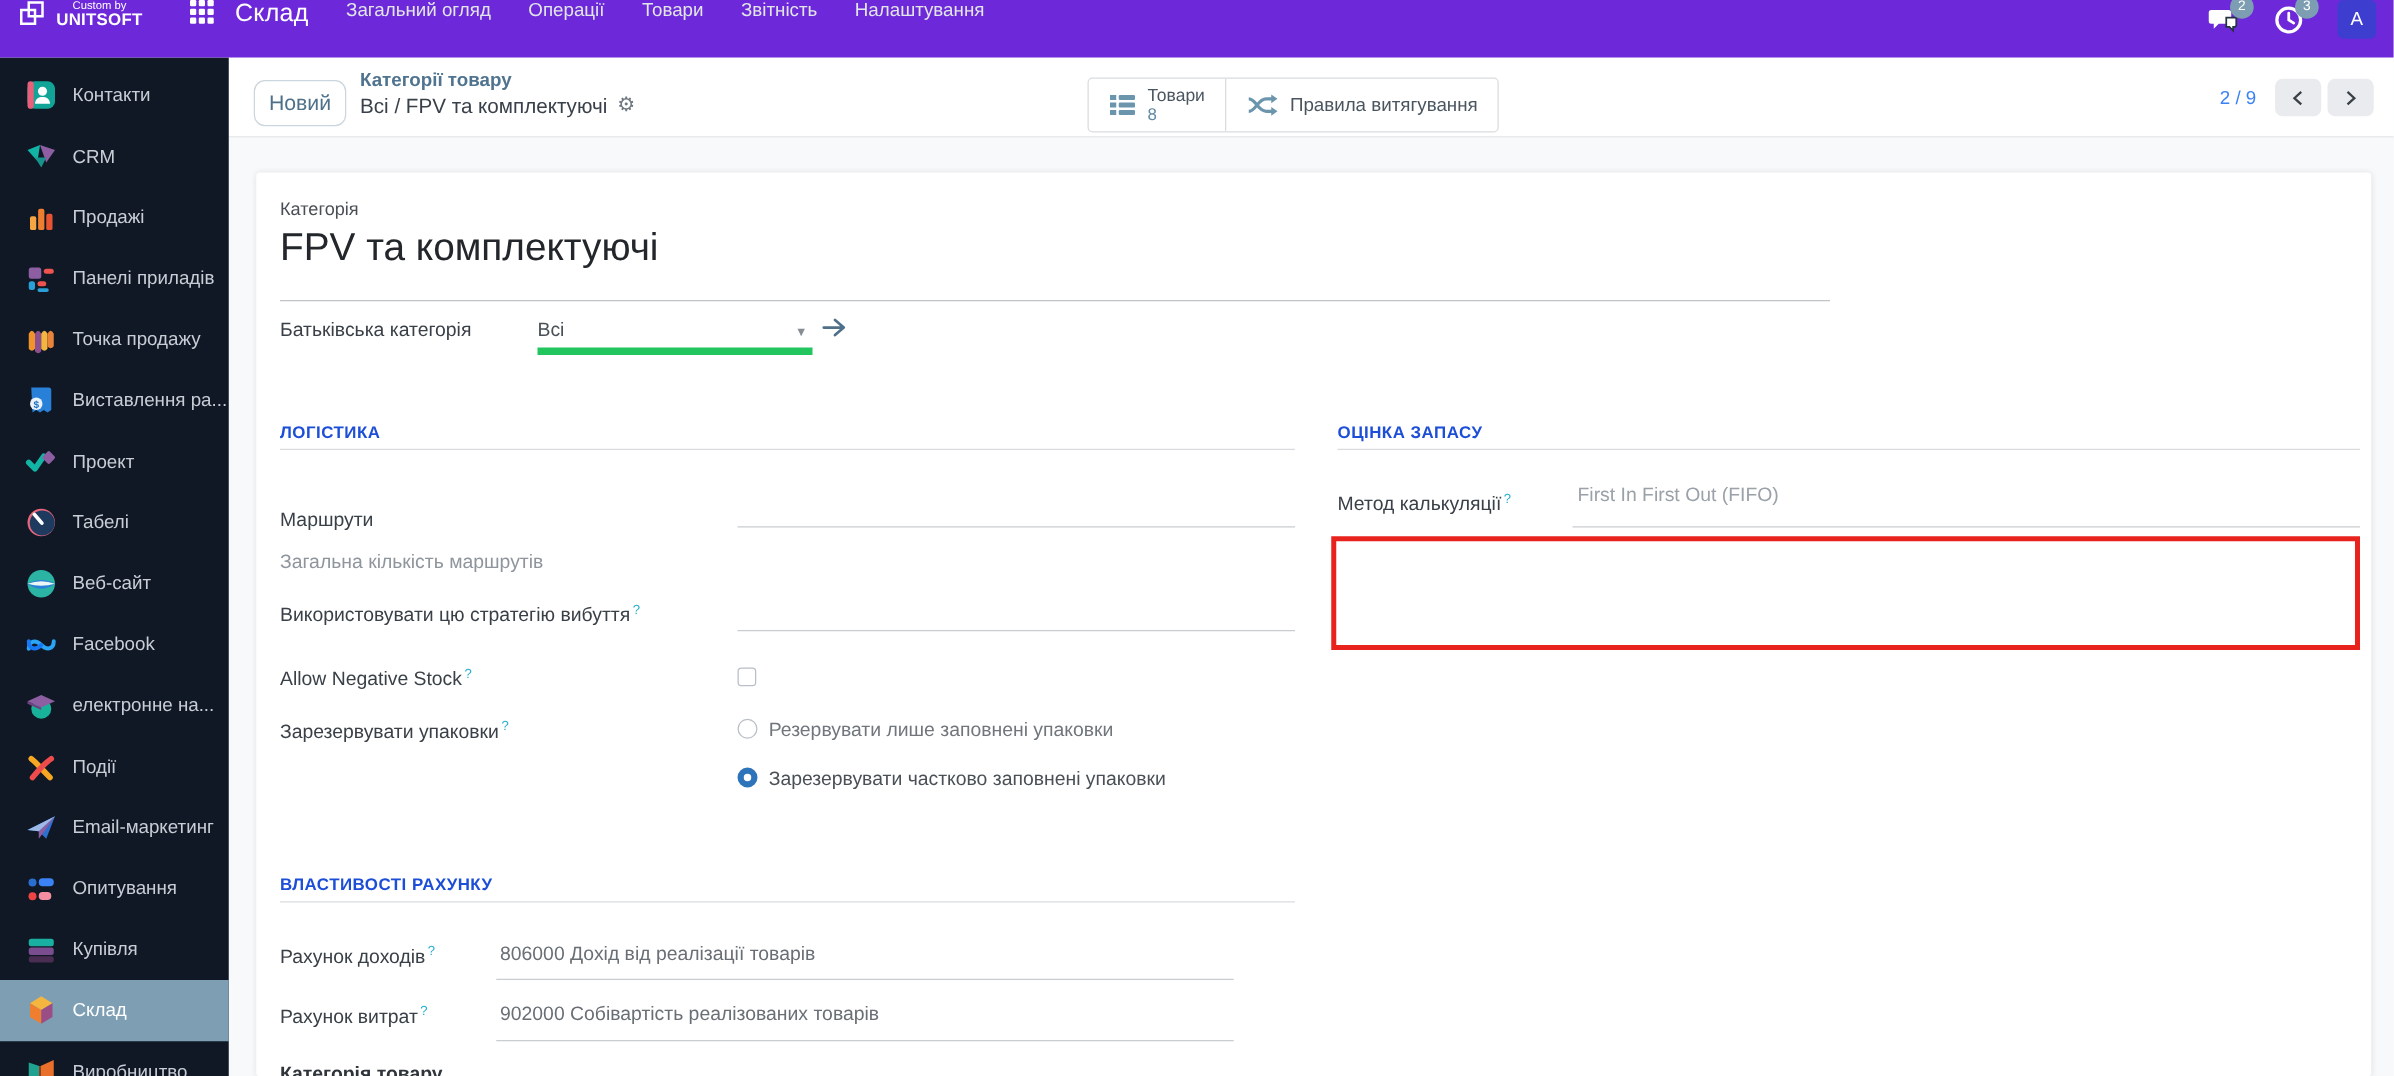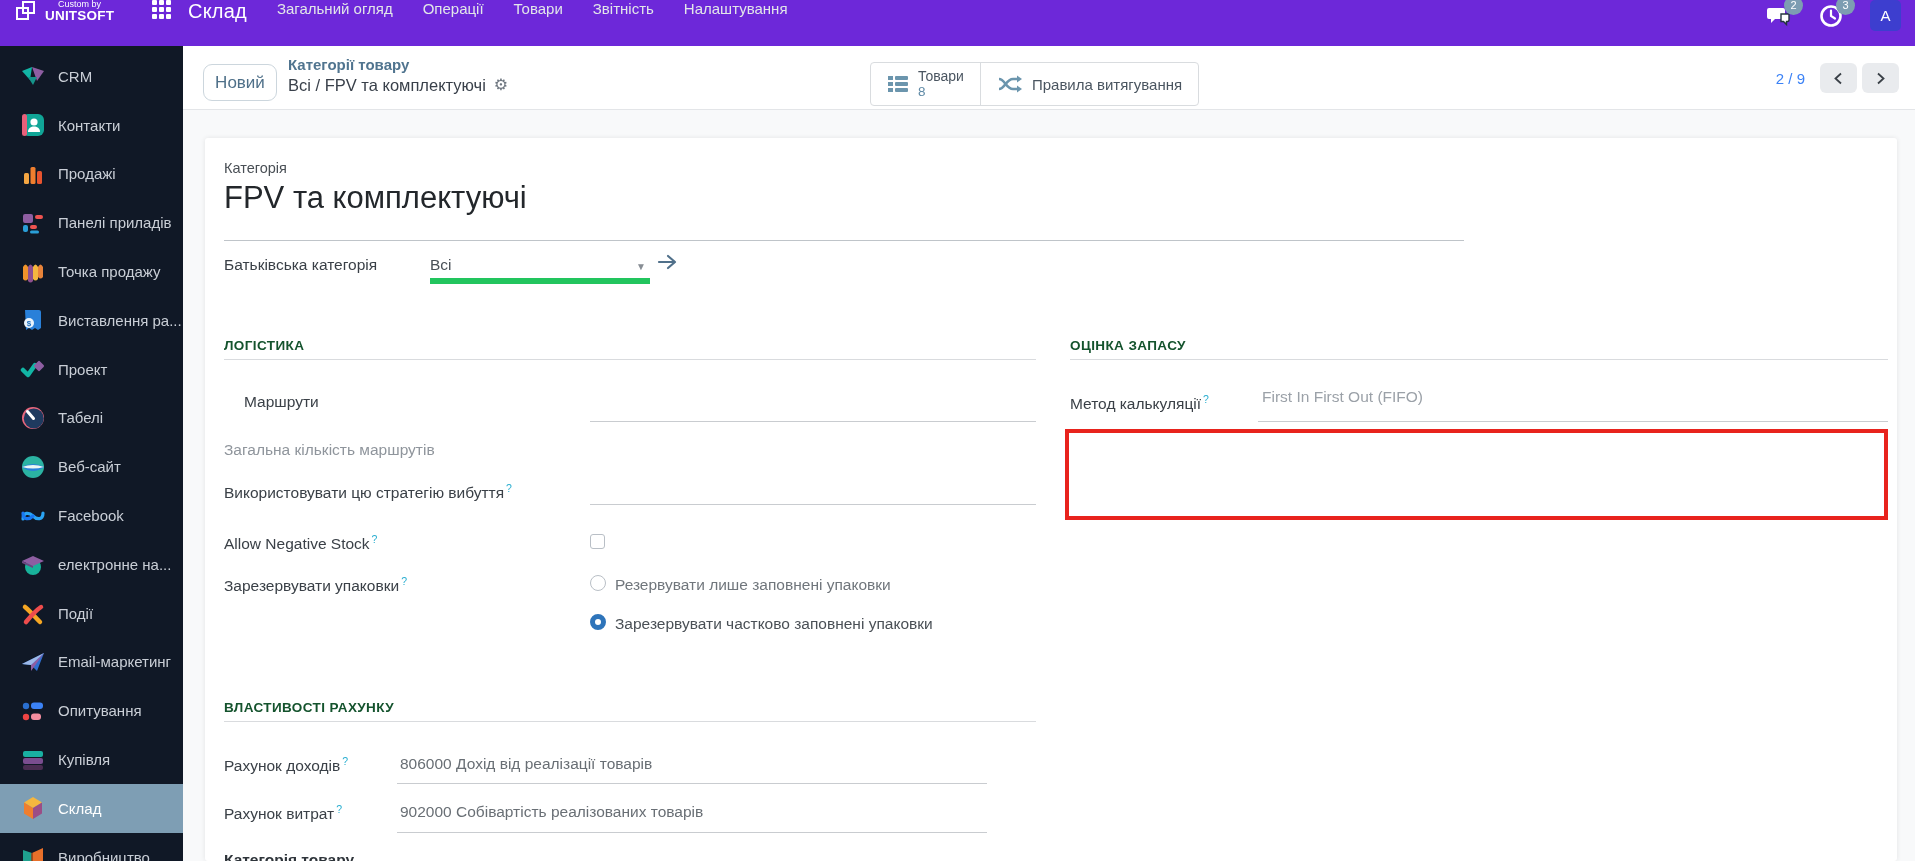--- a/index.html
+++ b/index.html
@@ -54,21 +54,21 @@
   .card { position:absolute; left:205px; top:138px; width:1692px; height:723px; background:#fff; border-radius:3px; box-shadow:0 0 5px rgba(0,0,0,.09); overflow:hidden; z-index:5; }
   .lbl { position:absolute; font-size:15.5px; color:#3a4047; }
   .muted-lbl { color:#8f959c; }
   .help { color:#29aed0; font-size:10.5px; vertical-align:super; margin-left:2px; }
   .cat-label { position:absolute; left:19px; top:22px; font-size:14.5px; color:#494f55; }
   .title-input { position:absolute; left:19px; top:42px; width:1240px; font-size:31px; color:#23272b; border-bottom:1px solid #bfc4c9; padding-bottom:24px; }
   .parent-row-label { left:19px; top:118px; }
   .parent-val { position:absolute; left:225px; top:118px; width:220px; border-bottom:6px solid #22c55e; padding-bottom:4px; font-size:15.5px; color:#495057; cursor:pointer; }
   .parent-caret { position:absolute; right:4px; top:5px; color:#878d94; font-size:10px; }
   .int-arrow { position:absolute; left:452px; top:115px; cursor:pointer; }
-  .sect-h { position:absolute; font-size:13.5px; font-weight:bold; color:#14532d; letter-spacing:.4px; }
+  .sect-h { position:absolute; font-size:13.5px; font-weight:bold; color:#1d4ed8; letter-spacing:.4px; }
   .sect-rule { position:absolute; height:1px; background:#d9dbde; }
   .fline { position:absolute; height:1px; background:#c9ccd0; }
   .fval { position:absolute; font-size:15.5px; color:#696f75; }
   .placeholderish { color:#9ba1a8; }
   .checkbox { position:absolute; left:385px; top:396px; width:15px; height:15px; border:1px solid #b9bfc6; border-radius:3px; background:#fff; cursor:pointer; }
   .radio { position:absolute; width:16px; height:16px; border-radius:50%; background:#fff; cursor:pointer; }
   .radio.off { border:1px solid #b9bfc6; }
   .radio.on { border:5px solid #2e74ba; }
   .radio-lbl { position:absolute; font-size:15.5px; }
   .rl-off { color:#70767c; }
@@ -123,34 +123,34 @@
         </svg>
       <span class="badge">3</span>
     </div>
     <div class="avatar">A</div>
   </div>
 </div>
 
 <div class="sidebar">
   <div class="sb-item">
     <svg class="sb-ico" viewBox="0 0 26 26">
-        <path d="M2 8 L12 4 L10 17 Z" fill="#12b5a5"></path>
-        <path d="M12 4 L24 8 L17 18 Z" fill="#8e5ea2"></path>
-        <path d="M8 14 L13 22 L17 14 Z" fill="#16948b"></path>
-      </svg>
-    <span>CRM</span>
-  </div>
-  <div class="sb-item">
-    <svg class="sb-ico" viewBox="0 0 26 26">
         <rect x="2" y="2" width="22" height="22" rx="6" fill="#10a597"></rect>
         <rect x="2" y="2" width="5" height="22" rx="2.5" fill="#e8607a"></rect>
         <circle cx="14" cy="10" r="3.6" fill="#fff"></circle>
         <path d="M8 20 c0-4 3-5.5 6-5.5 s6 1.5 6 5.5 z" fill="#fff"></path>
       </svg>
     <span>Контакти</span>
+  </div>
+  <div class="sb-item">
+    <svg class="sb-ico" viewBox="0 0 26 26">
+        <path d="M2 8 L12 4 L10 17 Z" fill="#12b5a5"></path>
+        <path d="M12 4 L24 8 L17 18 Z" fill="#8e5ea2"></path>
+        <path d="M8 14 L13 22 L17 14 Z" fill="#16948b"></path>
+      </svg>
+    <span>CRM</span>
   </div>
   <div class="sb-item">
     <svg class="sb-ico" viewBox="0 0 26 26">
         <rect x="4" y="12" width="5" height="11" rx="1.5" fill="#f5a642"></rect>
         <rect x="10.5" y="6" width="5" height="17" rx="1.5" fill="#ef7e2e"></rect>
         <rect x="17" y="10" width="5" height="13" rx="1.5" fill="#e8542f"></rect>
       </svg>
     <span>Продажі</span>
   </div>
   <div class="sb-item">
@@ -329,21 +329,21 @@
   </div>
   <div class="int-arrow">
     <svg width="22" height="18" viewBox="0 0 22 18">
         <path d="M2 9 L17 9 M11 3 L18 9 L11 15" fill="none" stroke="#50708a" stroke-width="2.2" stroke-linecap="round" stroke-linejoin="round"></path>
       </svg>
   </div>
 
   <div class="sect-h" style="left:19px; top:200px;">ЛОГІСТИКА</div>
   <div class="sect-rule" style="left:19px; top:221px; width:812px;"></div>
 
-  <div class="lbl" style="left:19px; top:255px;margin-left:20px;">Маршрути</div>
+  <div class="lbl" style="left:19px; top:270px;">Маршрути</div>
   <div class="fline" style="left:385px; top:283px; width:446px;"></div>
 
   <div class="lbl muted-lbl" style="left:19px; top:303px;">Загальна кількість маршрутів</div>
 
   <div class="lbl" style="left:19px; top:344px;"><span>Використовувати цю стратегію вибуття</span><sup class="help">?</sup></div>
   <div class="fline" style="left:385px; top:366px; width:446px;"></div>
 
   <div class="lbl" style="left:19px; top:395px;"><span>Allow Negative Stock</span><sup class="help">?</sup></div>
   <div class="checkbox"></div>
 

